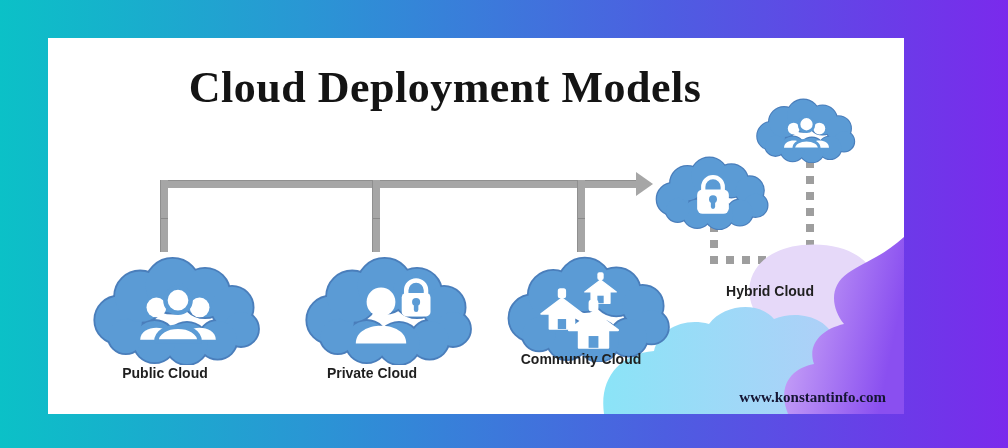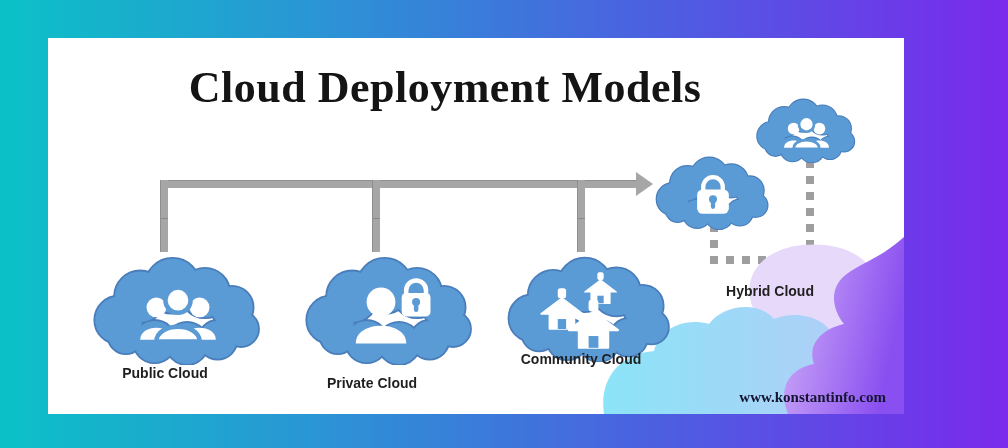--- a/index.html
+++ b/index.html
@@ -42,21 +42,21 @@
   .cloud.private{left:252px;top:210px;width:180px;height:117px;}
   .cloud.community{left:454px;top:210px;width:176px;height:114px;}
   .cloud.hybrid-lock{left:604px;top:112px;width:122px;height:80px;}
   .cloud.hybrid-users{left:705px;top:55px;width:107px;height:70px;}
 
   .node-label{
     position:absolute;transform:translateX(-50%);
     font-weight:700;font-size:14px;color:#1f1f1f;white-space:nowrap;text-align:center;
   }
   .lbl-public{left:117px;top:327px;}
-  .lbl-private{left:324px;top:337px;}
+  .lbl-private{left:324px;top:327px;}
   .lbl-community{left:533px;top:313px;}
   .lbl-hybrid{left:722px;top:245px;}
 
   .dashes{position:absolute;left:652px;top:112px;width:130px;height:120px;}
 
   .corner-art{position:absolute;right:0;bottom:0;width:330px;height:185px;}
 
   .watermark{
     position:absolute;right:18px;bottom:8px;
     font-family:"Liberation Serif",serif;font-weight:700;

